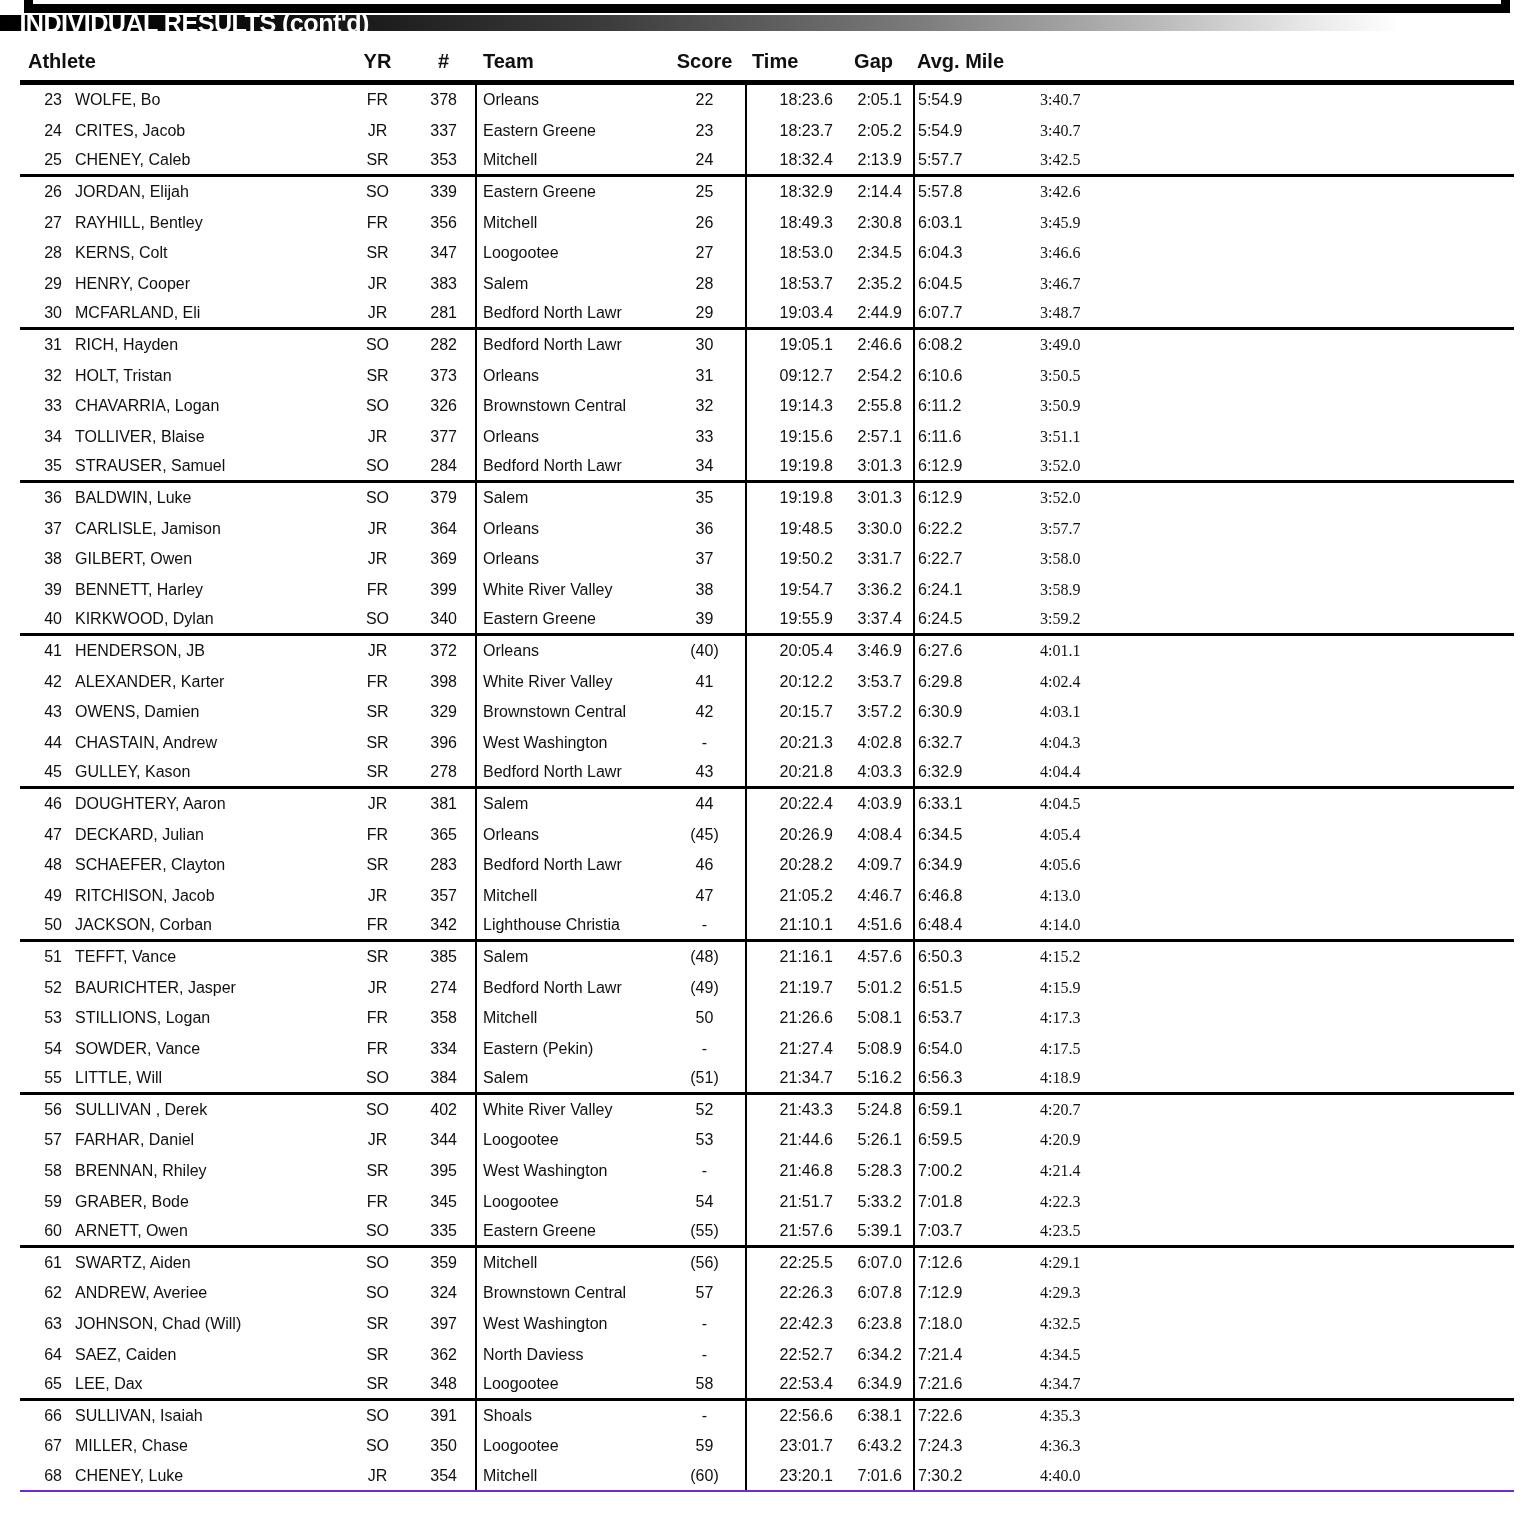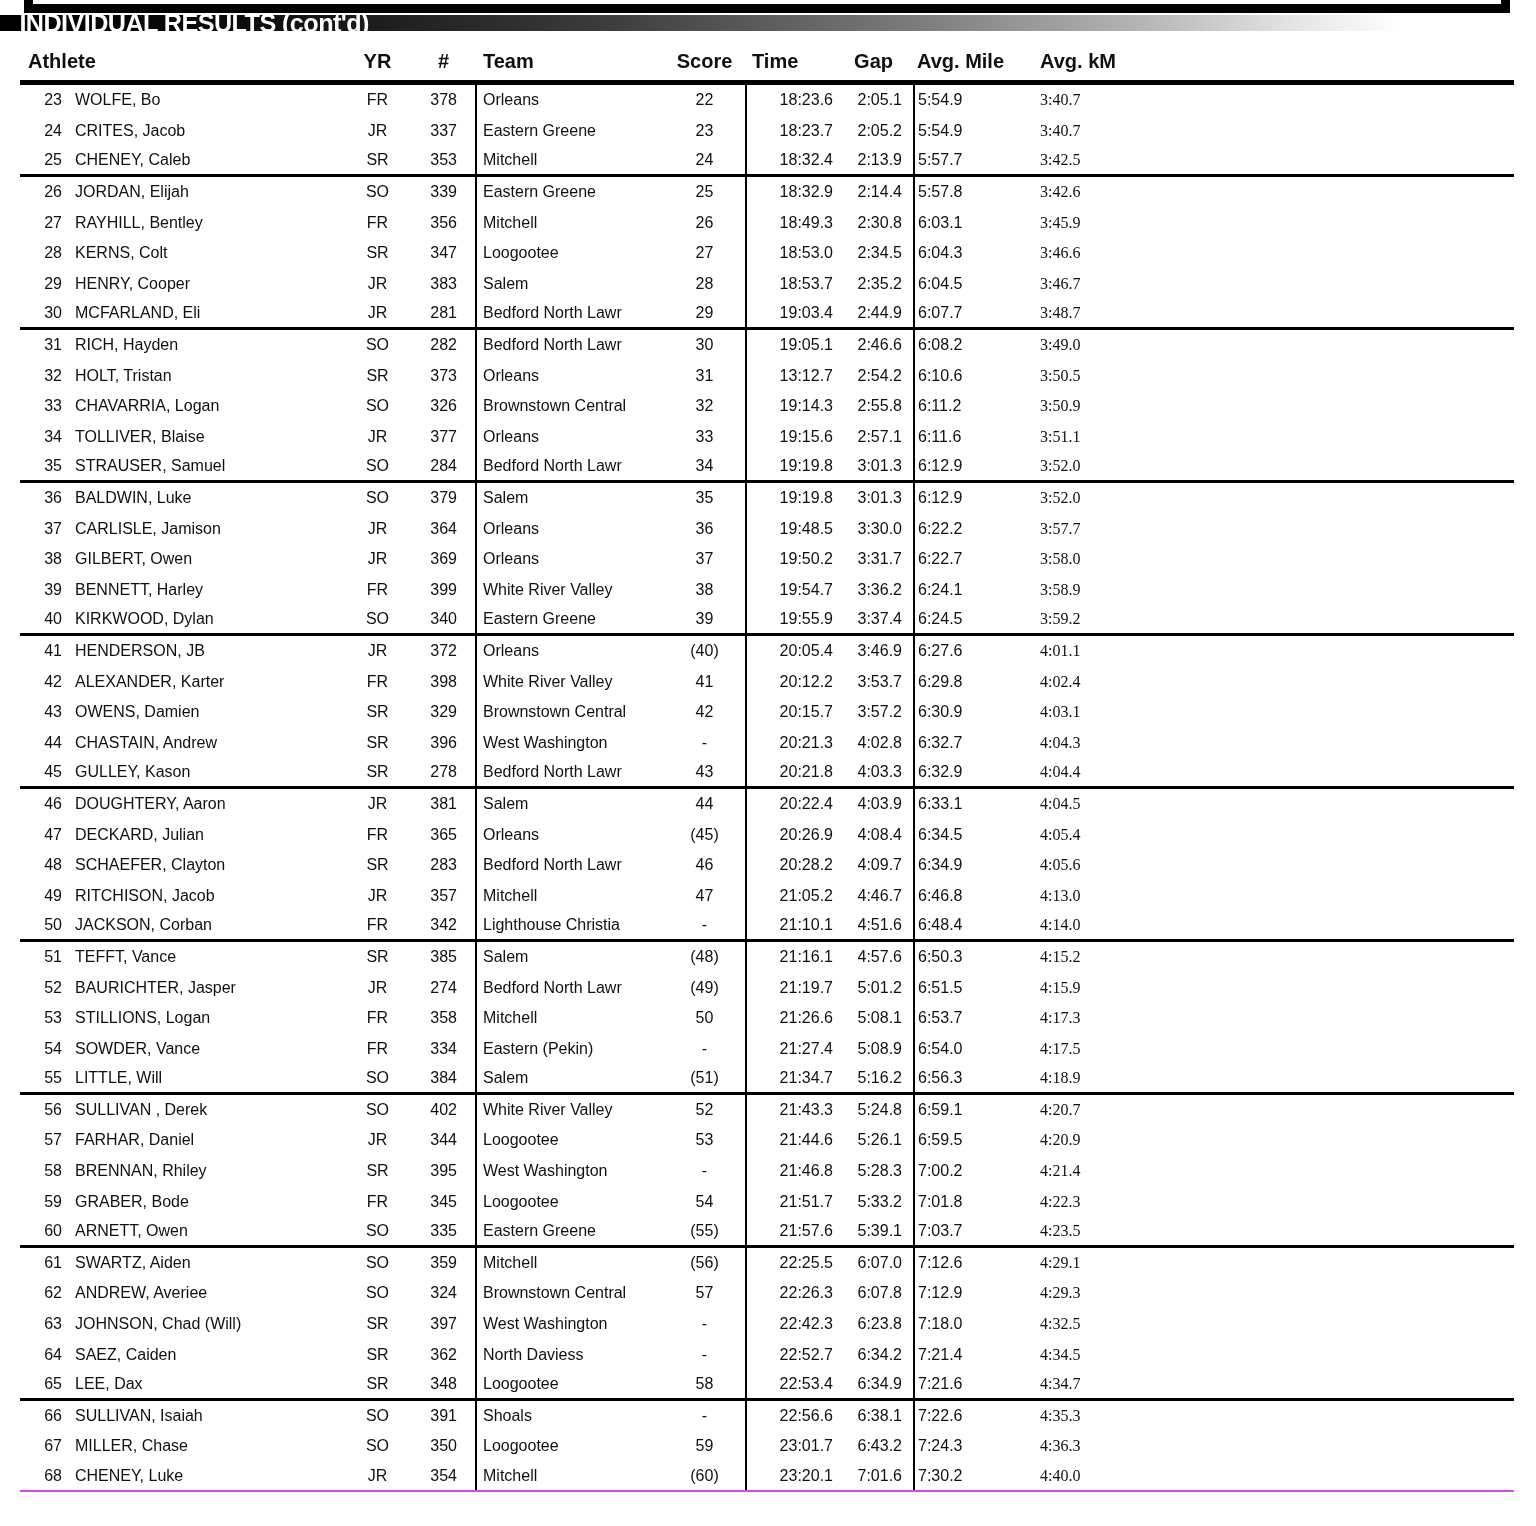--- a/index.html
+++ b/index.html
@@ -27,21 +27,21 @@
   .tablewrap{position:absolute;left:20px;top:46px;width:1494px;}
   .grid-row{
     display:grid;
     grid-template-columns:42px 278px 75px 60px 165px 105px 90px 78px 125px 476px;
     align-items:center;box-sizing:border-box;
   }
   .header-row{height:34px;font-weight:bold;font-size:20px;align-items:end;padding-bottom:3px;}
   .header-rule{height:5px;background:#000;}
   .row{height:30.6px;font-size:16px;}
   .row.sep{border-bottom:3px solid #000;}
-  .row.lastrow{border-bottom:2px solid #d946ef;}
+  .row.lastrow{border-bottom:2px solid #6d28d9;}
   .cell{white-space:nowrap;overflow:hidden;box-sizing:border-box;height:100%;display:flex;align-items:center;}
   
   .c-place{justify-content:flex-end;}
   .c-name{padding-left:13px;}
   .c-yr{justify-content:center;}
   .c-num{justify-content:flex-end;padding-right:18px;}
   .c-team{border-left:2px solid #000;padding-left:6px;}
   .c-score{justify-content:center;padding-left:24px;}
   .c-time{border-left:2px solid #000;justify-content:flex-end;padding-right:2px;}
   .c-gap{justify-content:flex-end;padding-right:11px;}
@@ -70,21 +70,20 @@
 <div class="tablewrap">
   <div class="grid-row header-row">
     <div class="cell h-athlete">Athlete</div>
     <div class="cell h-yr">YR</div>
     <div class="cell h-num">#</div>
     <div class="cell h-team">Team</div>
     <div class="cell h-score">Score</div>
     <div class="cell h-time">Time</div>
     <div class="cell h-gap">Gap</div>
     <div class="cell h-avgmile">Avg. Mile</div>
-    <div class="cell h-avgkm">Avg. kM</div>
   </div>
   <div class="header-rule"></div>
   <div id="rows">
       <div class="grid-row row">
     <div class="cell c-place">23</div>
     <div class="cell c-name">WOLFE, Bo</div>
     <div class="cell c-yr">FR</div>
     <div class="cell c-num">378</div>
     <div class="cell c-team">Orleans</div>
     <div class="cell c-score">22</div>
@@ -189,21 +188,21 @@
     <div class="cell c-avgmile">6:08.2</div>
     <div class="cell c-avgkm">3:49.0</div>
   </div>
       <div class="grid-row row">
     <div class="cell c-place">32</div>
     <div class="cell c-name">HOLT, Tristan</div>
     <div class="cell c-yr">SR</div>
     <div class="cell c-num">373</div>
     <div class="cell c-team">Orleans</div>
     <div class="cell c-score">31</div>
-    <div class="cell c-time">13:12.7</div>
+    <div class="cell c-time">09:12.7</div>
     <div class="cell c-gap">2:54.2</div>
     <div class="cell c-avgmile">6:10.6</div>
     <div class="cell c-avgkm">3:50.5</div>
   </div>
       <div class="grid-row row">
     <div class="cell c-place">33</div>
     <div class="cell c-name">CHAVARRIA, Logan</div>
     <div class="cell c-yr">SO</div>
     <div class="cell c-num">326</div>
     <div class="cell c-team">Brownstown Central</div>

